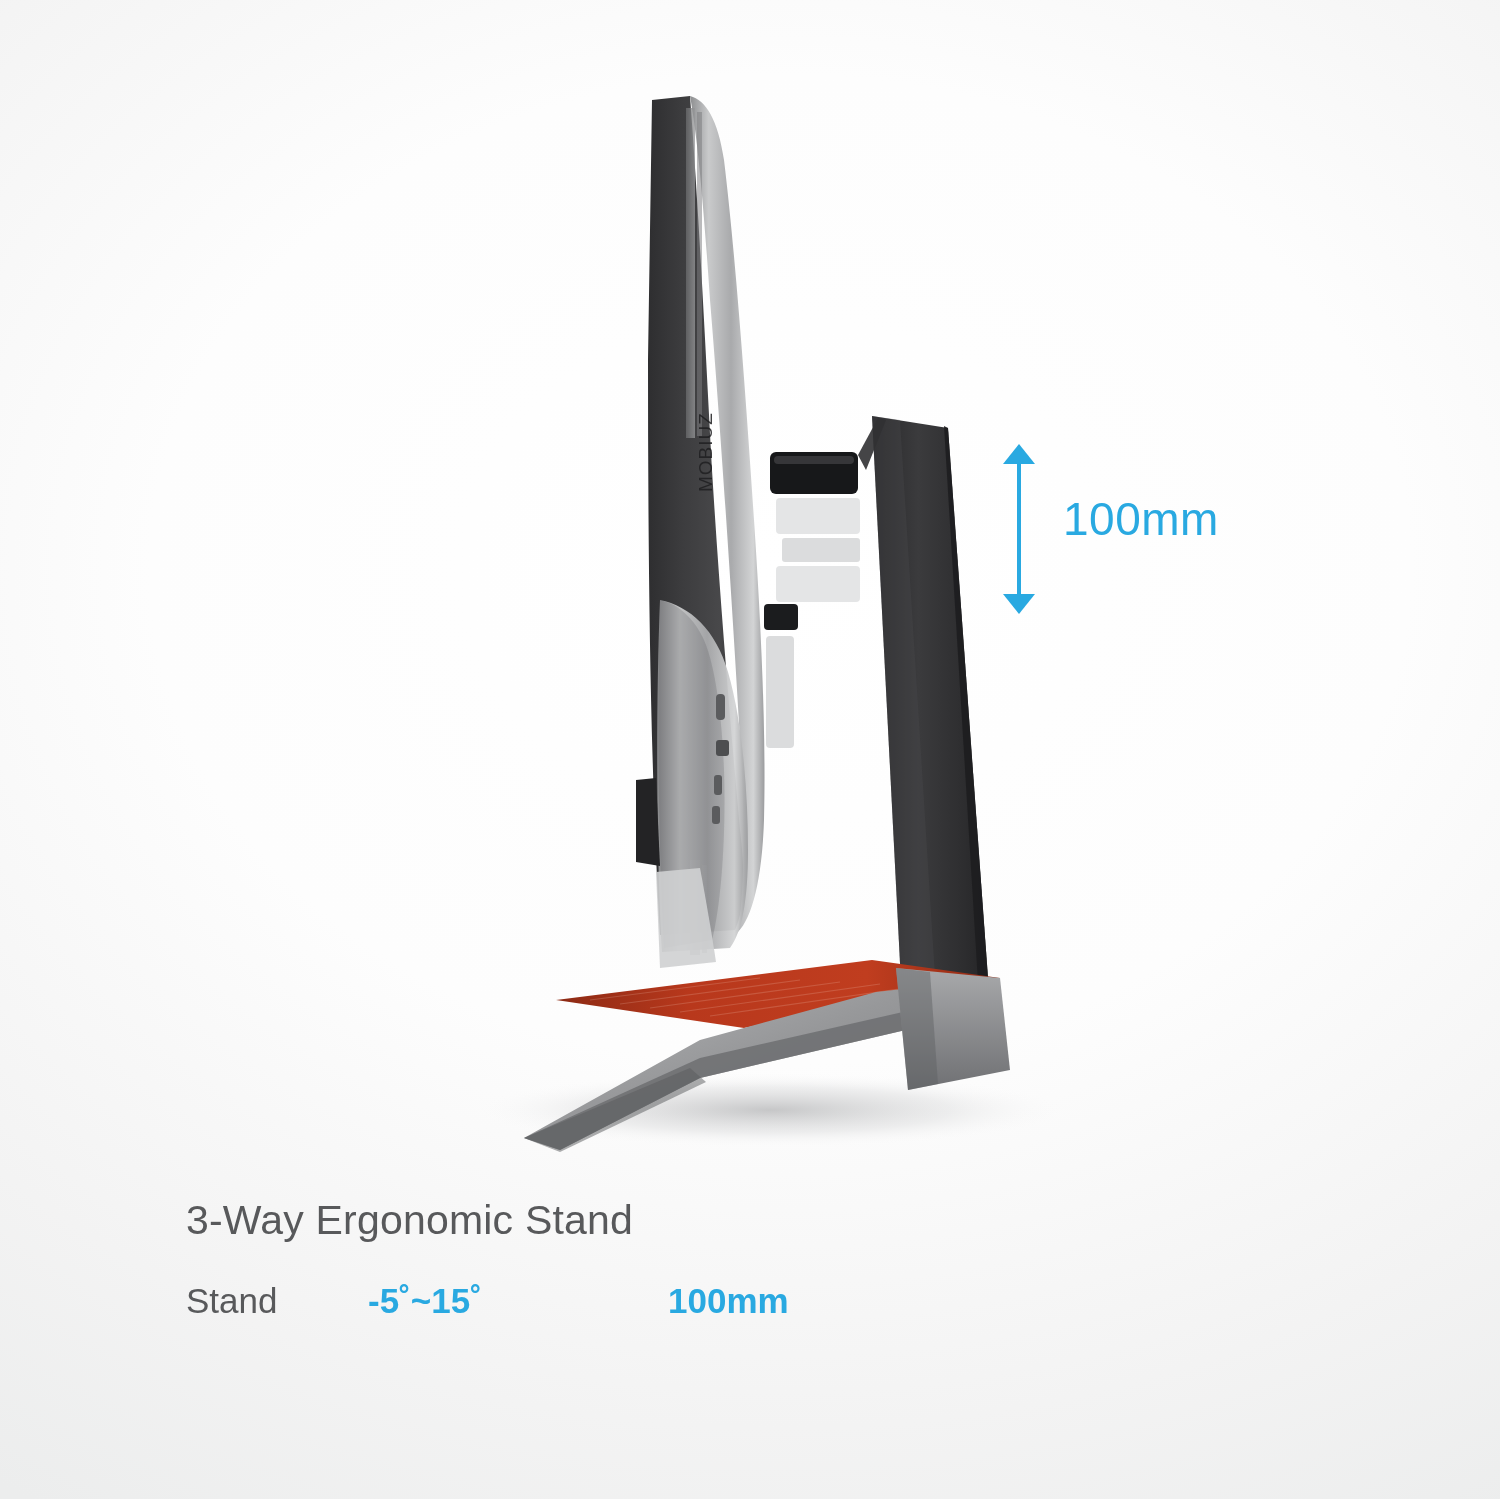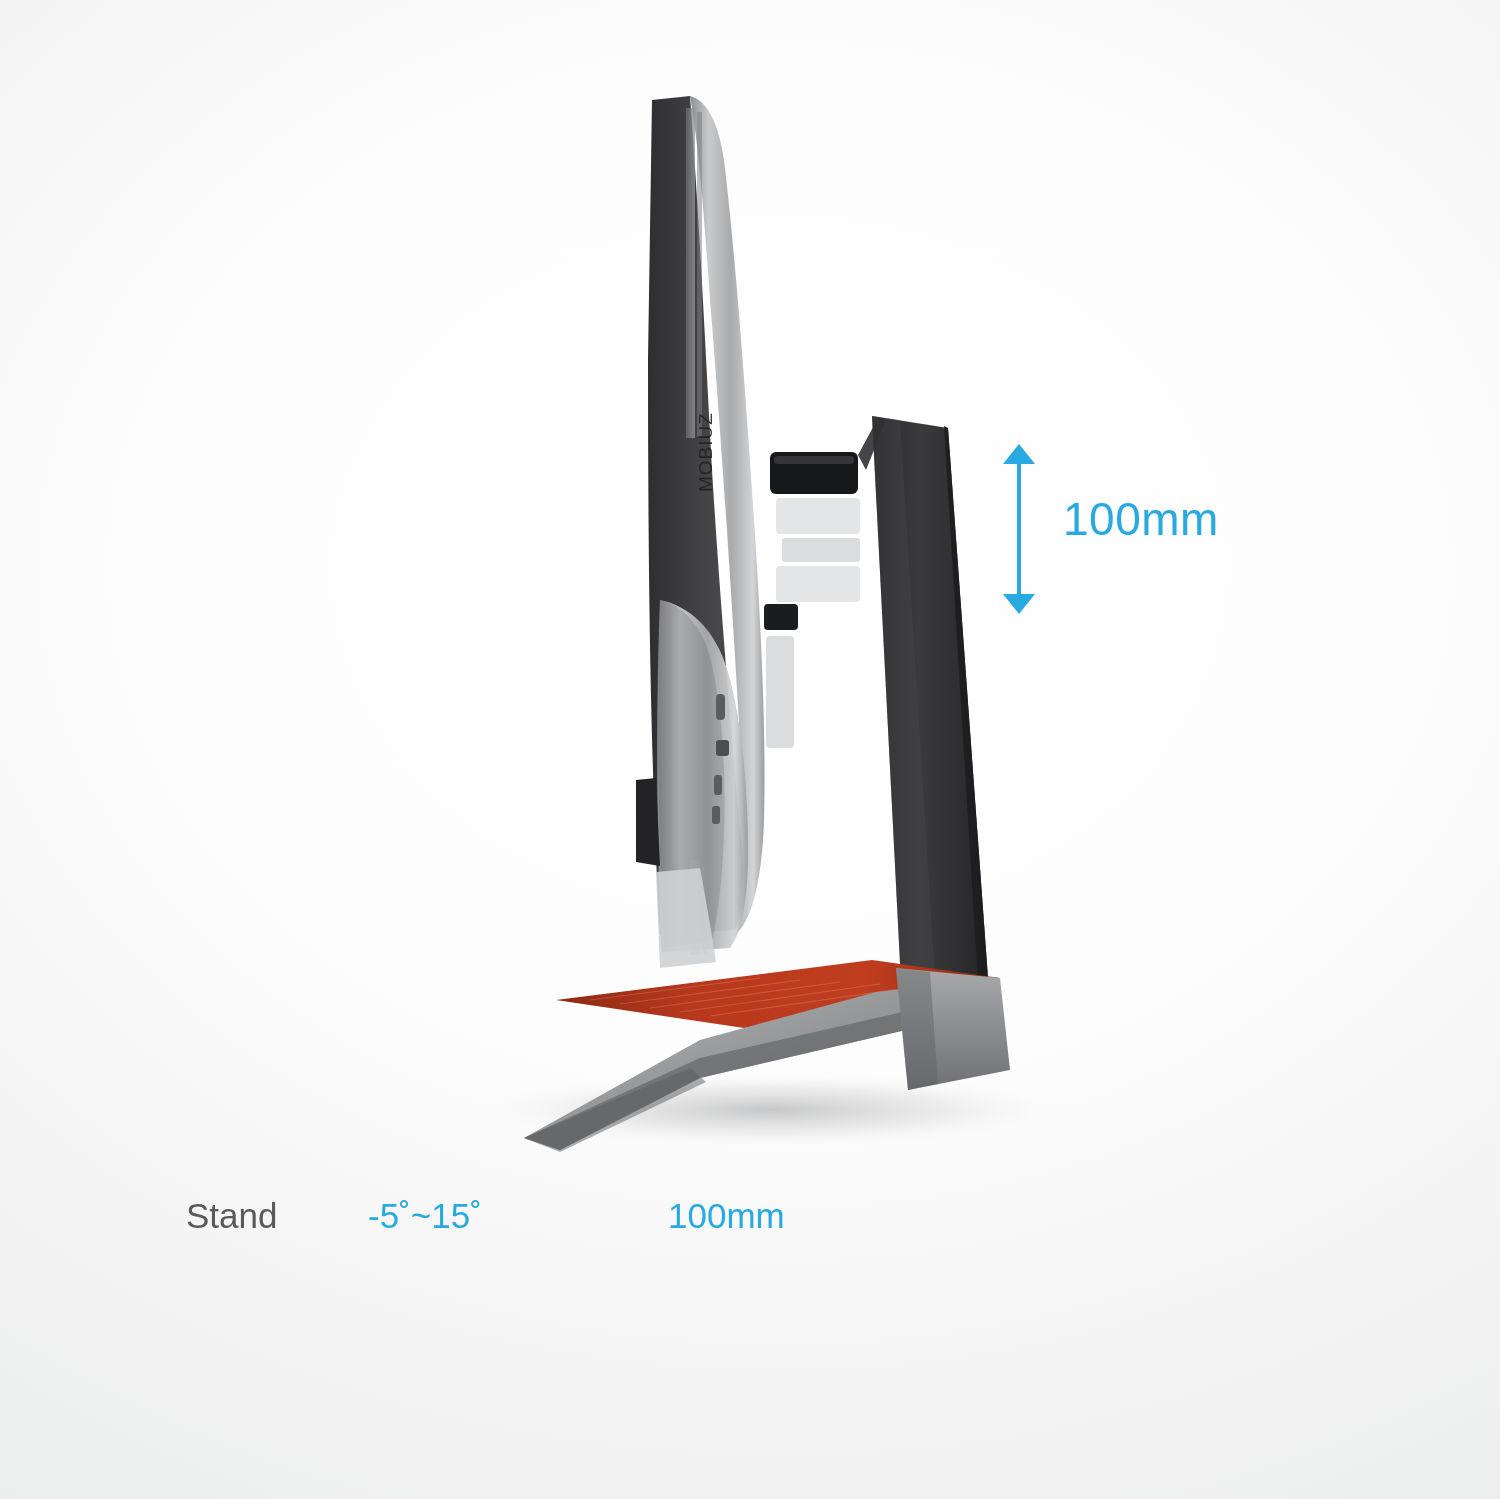--- a/index.html
+++ b/index.html
@@ -54,21 +54,21 @@
     white-space: nowrap;
   }
   .spec-label {
     font-size: 35px;
     color: #58595b;
     font-weight: 400;
   }
   .spec-value {
     font-size: 35px;
     color: #29a9e1;
-    font-weight: 400;
+    font-weight: 700;
   }
   .lbl-tilt   { width: 182px; }
   .lbl-swivel { width: 182px; }
   .val-tilt   { width: 300px; }
   .lbl-height { width: 420px; }
 
   
   .dim-callout {
     position: absolute;
     left: 985px;
@@ -223,20 +223,21 @@
   </div>
 
   <div class="dim-callout">
     <div class="dim-arrow-up"></div>
     <div class="dim-arrow-line"></div>
     <div class="dim-arrow-dn"></div>
     <div class="dim-text">100mm</div>
   </div>
 
   <div class="caption">
+    <div class="caption-title">3-Way Ergonomic Stand</div>
 
     <div class="spec-row">
       <span class="spec-label lbl-tilt">Stand</span>
       <span class="spec-value val-tilt">-5˚~15˚</span>
       <span class="spec-value">100mm</span>
     </div>
 
   </div>
 
 </div>

